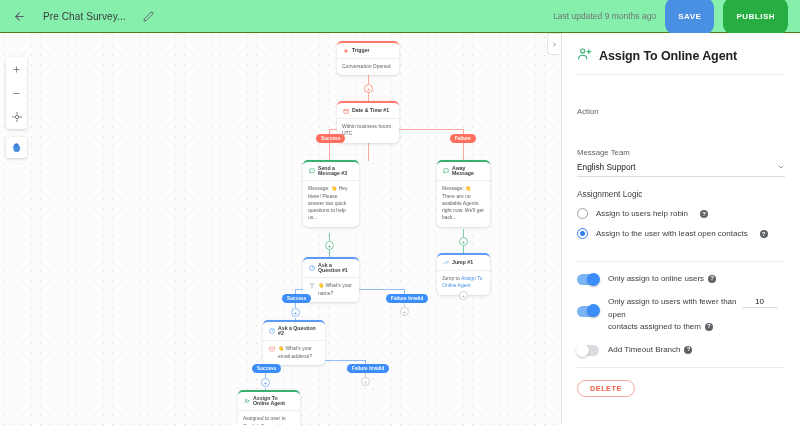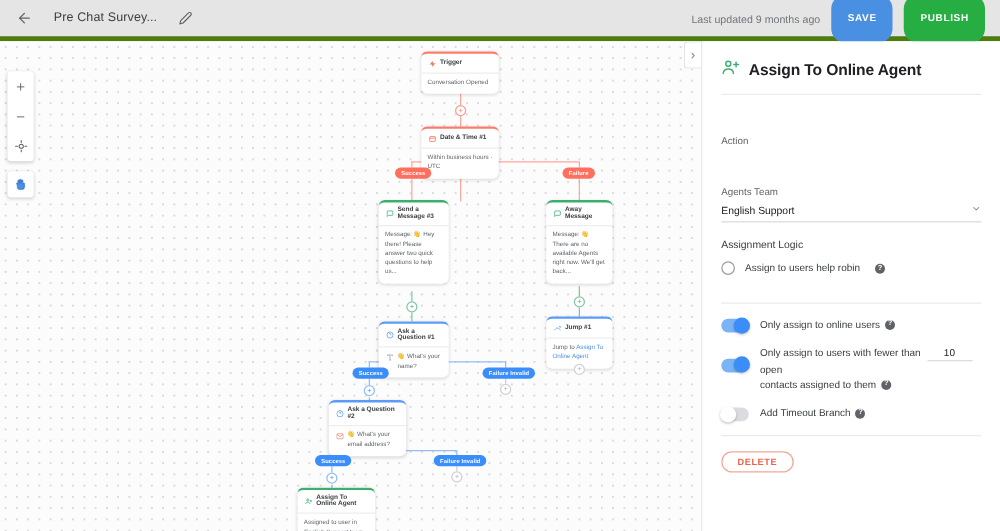--- a/index.html
+++ b/index.html
@@ -8,22 +8,22 @@
     width: 800px; height: 425px;
     font-family: "Liberation Sans", sans-serif;
     background: #ffffff;
     overflow: hidden;
   }
   #app { position: relative; width: 800px; height: 425px; }
 
   
   .topbar {
     position: absolute; top: 0; left: 0; width: 800px; height: 33px;
-    background: #e5e5e5;
-    border-bottom: 4px solid #4d7c0f;
+    background: #86efac;
+    border-bottom: 1px solid #4d7c0f;
     display: flex; align-items: center;
   }
   .back-btn {
     margin-left: 9px; width: 20px; height: 20px;
     display: flex; align-items: center; justify-content: center;
     cursor: pointer; color: #5f6368;
   }
   .flow-title {
     margin-left: 14px; font-size: 10px; color: #3c4043;
     letter-spacing: .1px; white-space: nowrap;
@@ -517,38 +517,43 @@
           </svg>
       </span>
       <span class="panel-title">Assign To Online Agent</span>
     </div>
 
 
     <div class="hr"></div>
 
     <div class="field-label">Action</div>
 
-    <div class="field-label">Agents Team</div>
+    <div class="field-label">Message Team</div>
     <div class="select-row">
       <span class="select-val">English Support</span>
       <span class="caret">
         <svg width="8" height="8" viewBox="0 0 24 24" fill="none" stroke="currentColor" stroke-width="2.5" stroke-linecap="round" stroke-linejoin="round">
             <polyline points="6 9 12 15 18 9"></polyline>
           </svg>
       </span>
     </div>
 
     <div class="section-label">Assignment Logic</div>
 
     <div class="radio-row">
       <span class="radio"></span>
       <span class="radio-lbl">Assign to users help robin</span>
       <span class="help">?</span>
     </div>
 
+    <div class="radio-row">
+      <span class="radio on"></span>
+      <span class="radio-lbl">Assign to the user with least open contacts</span>
+      <span class="help">?</span>
+    </div>
 
     <div class="hr" style="margin-top:22px; margin-bottom:11px;"></div>
 
 
     <div class="toggle-row">
       <span class="toggle on">
           <span class="knob"></span>
         </span>
       <span class="toggle-lbl"><span>Only assign to online users</span><span class="help">?</span></span>
     </div>

